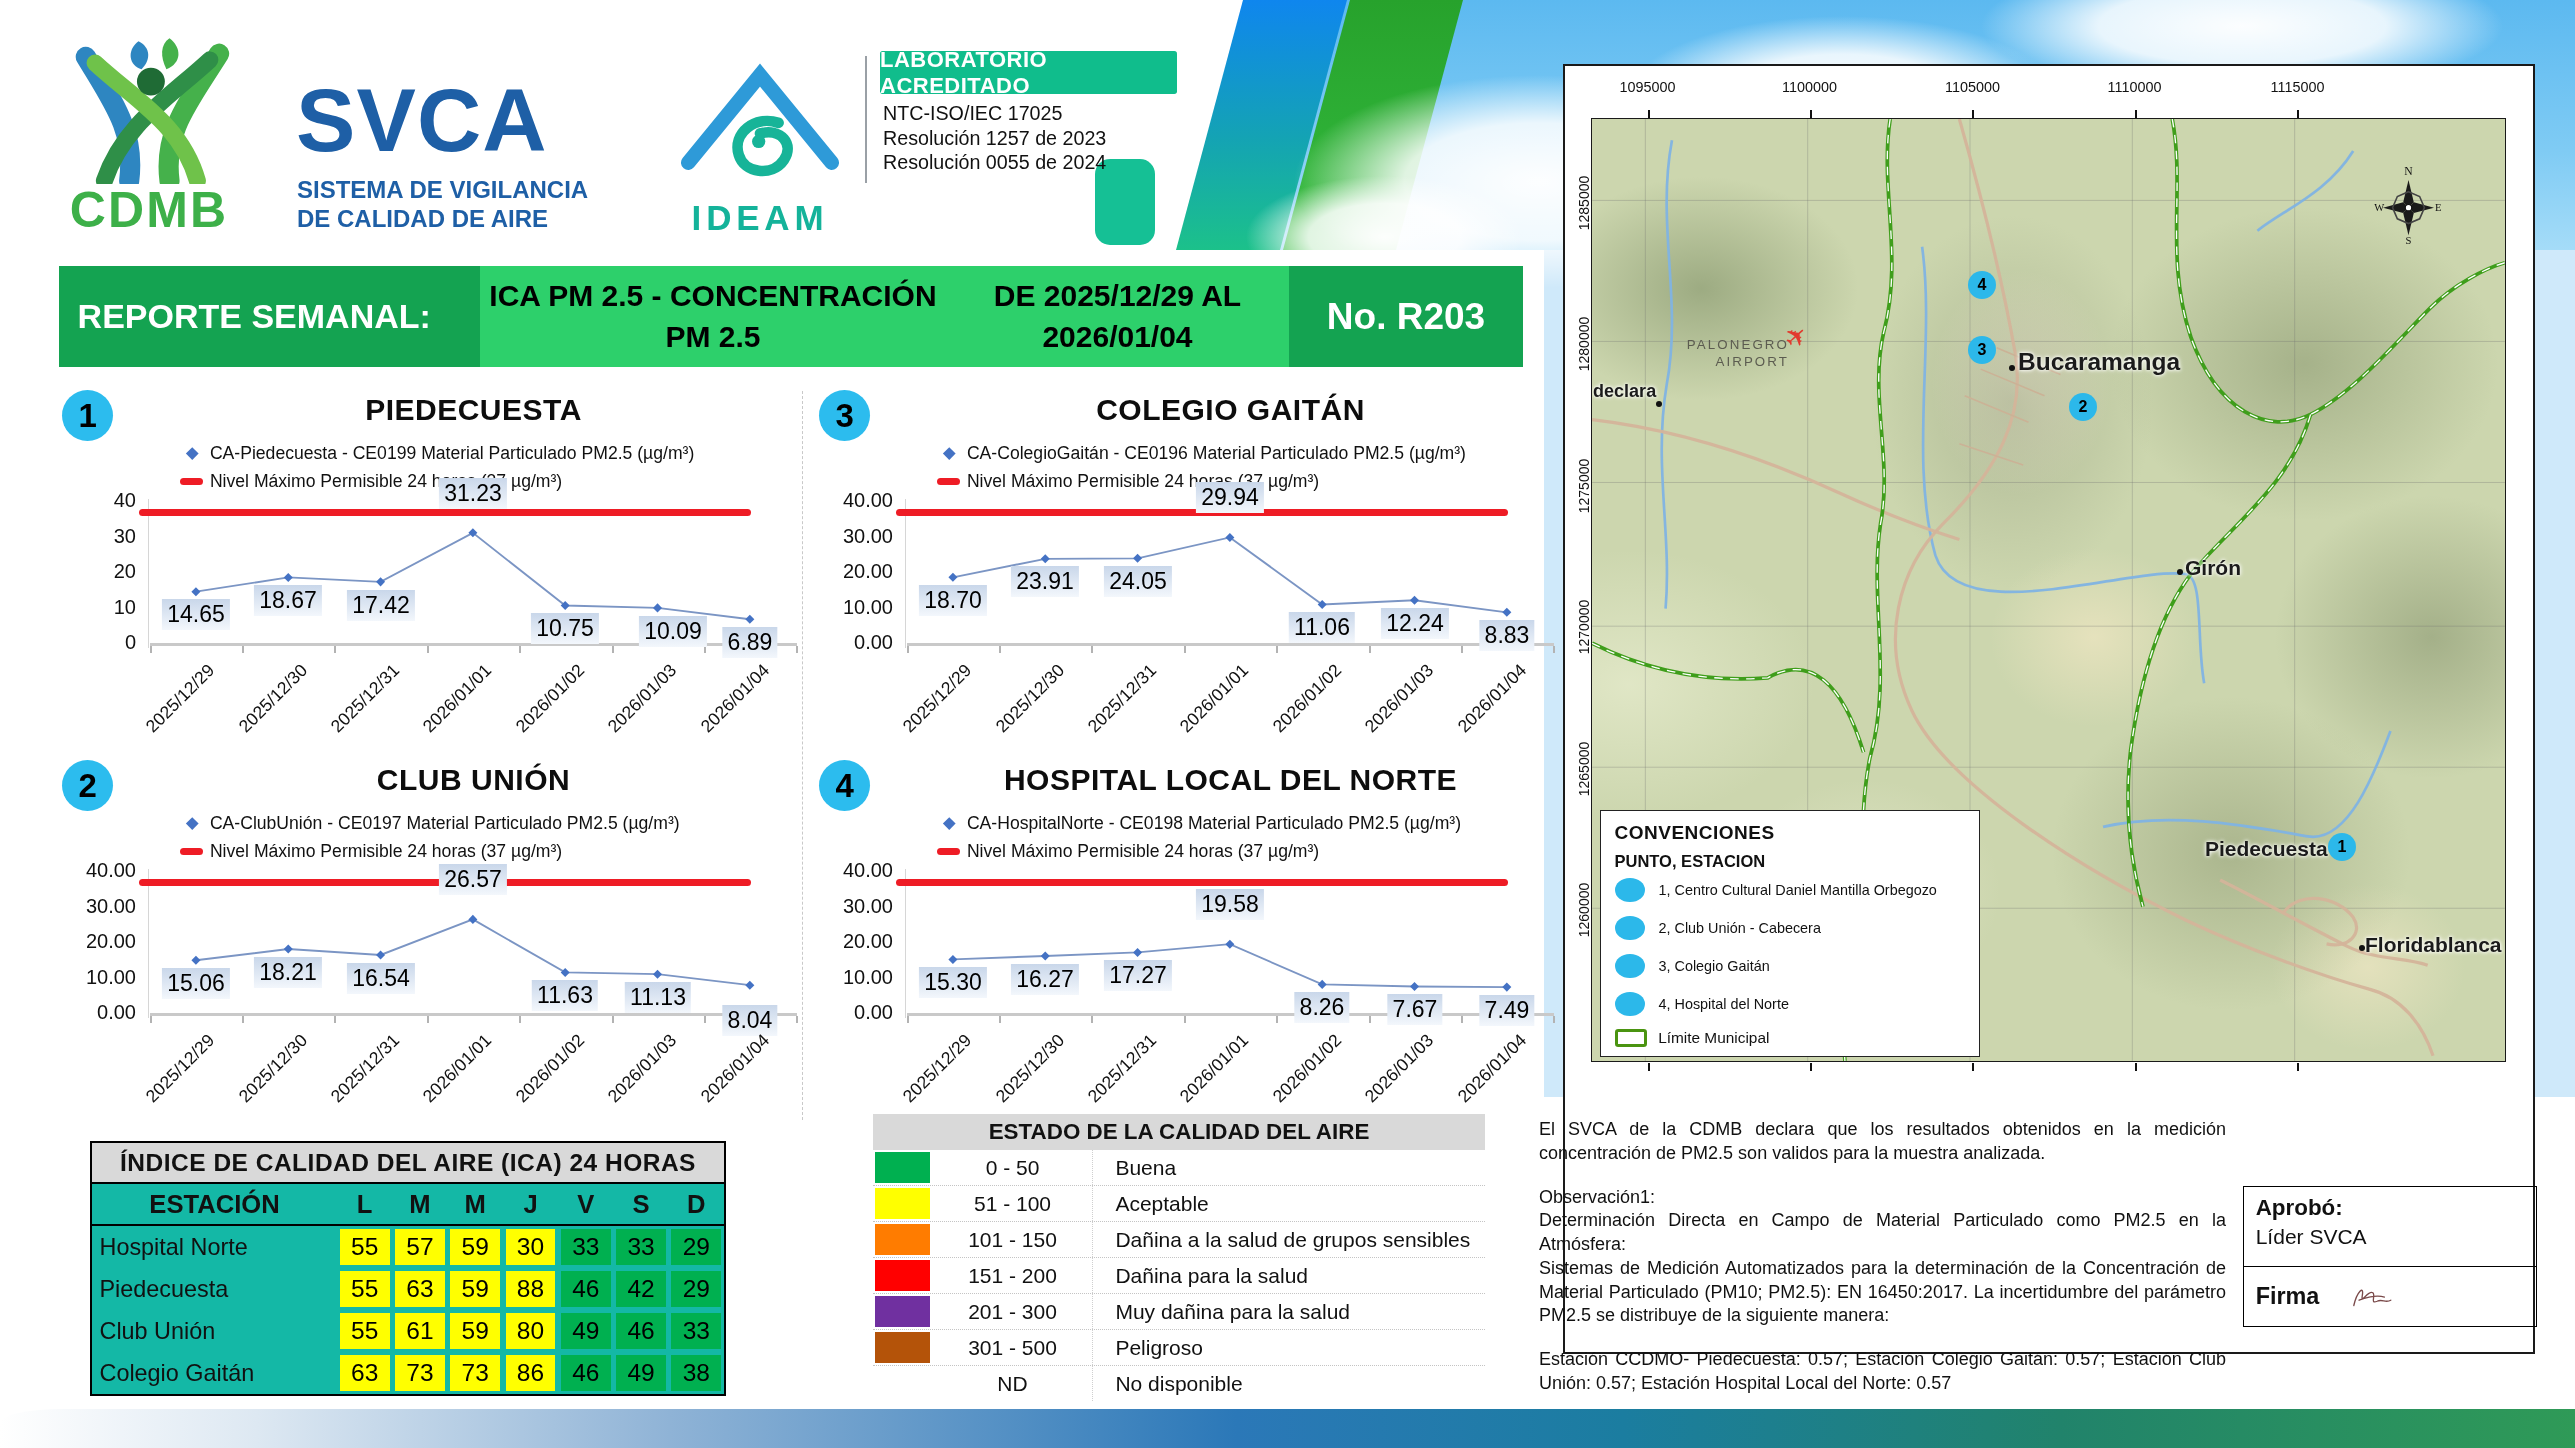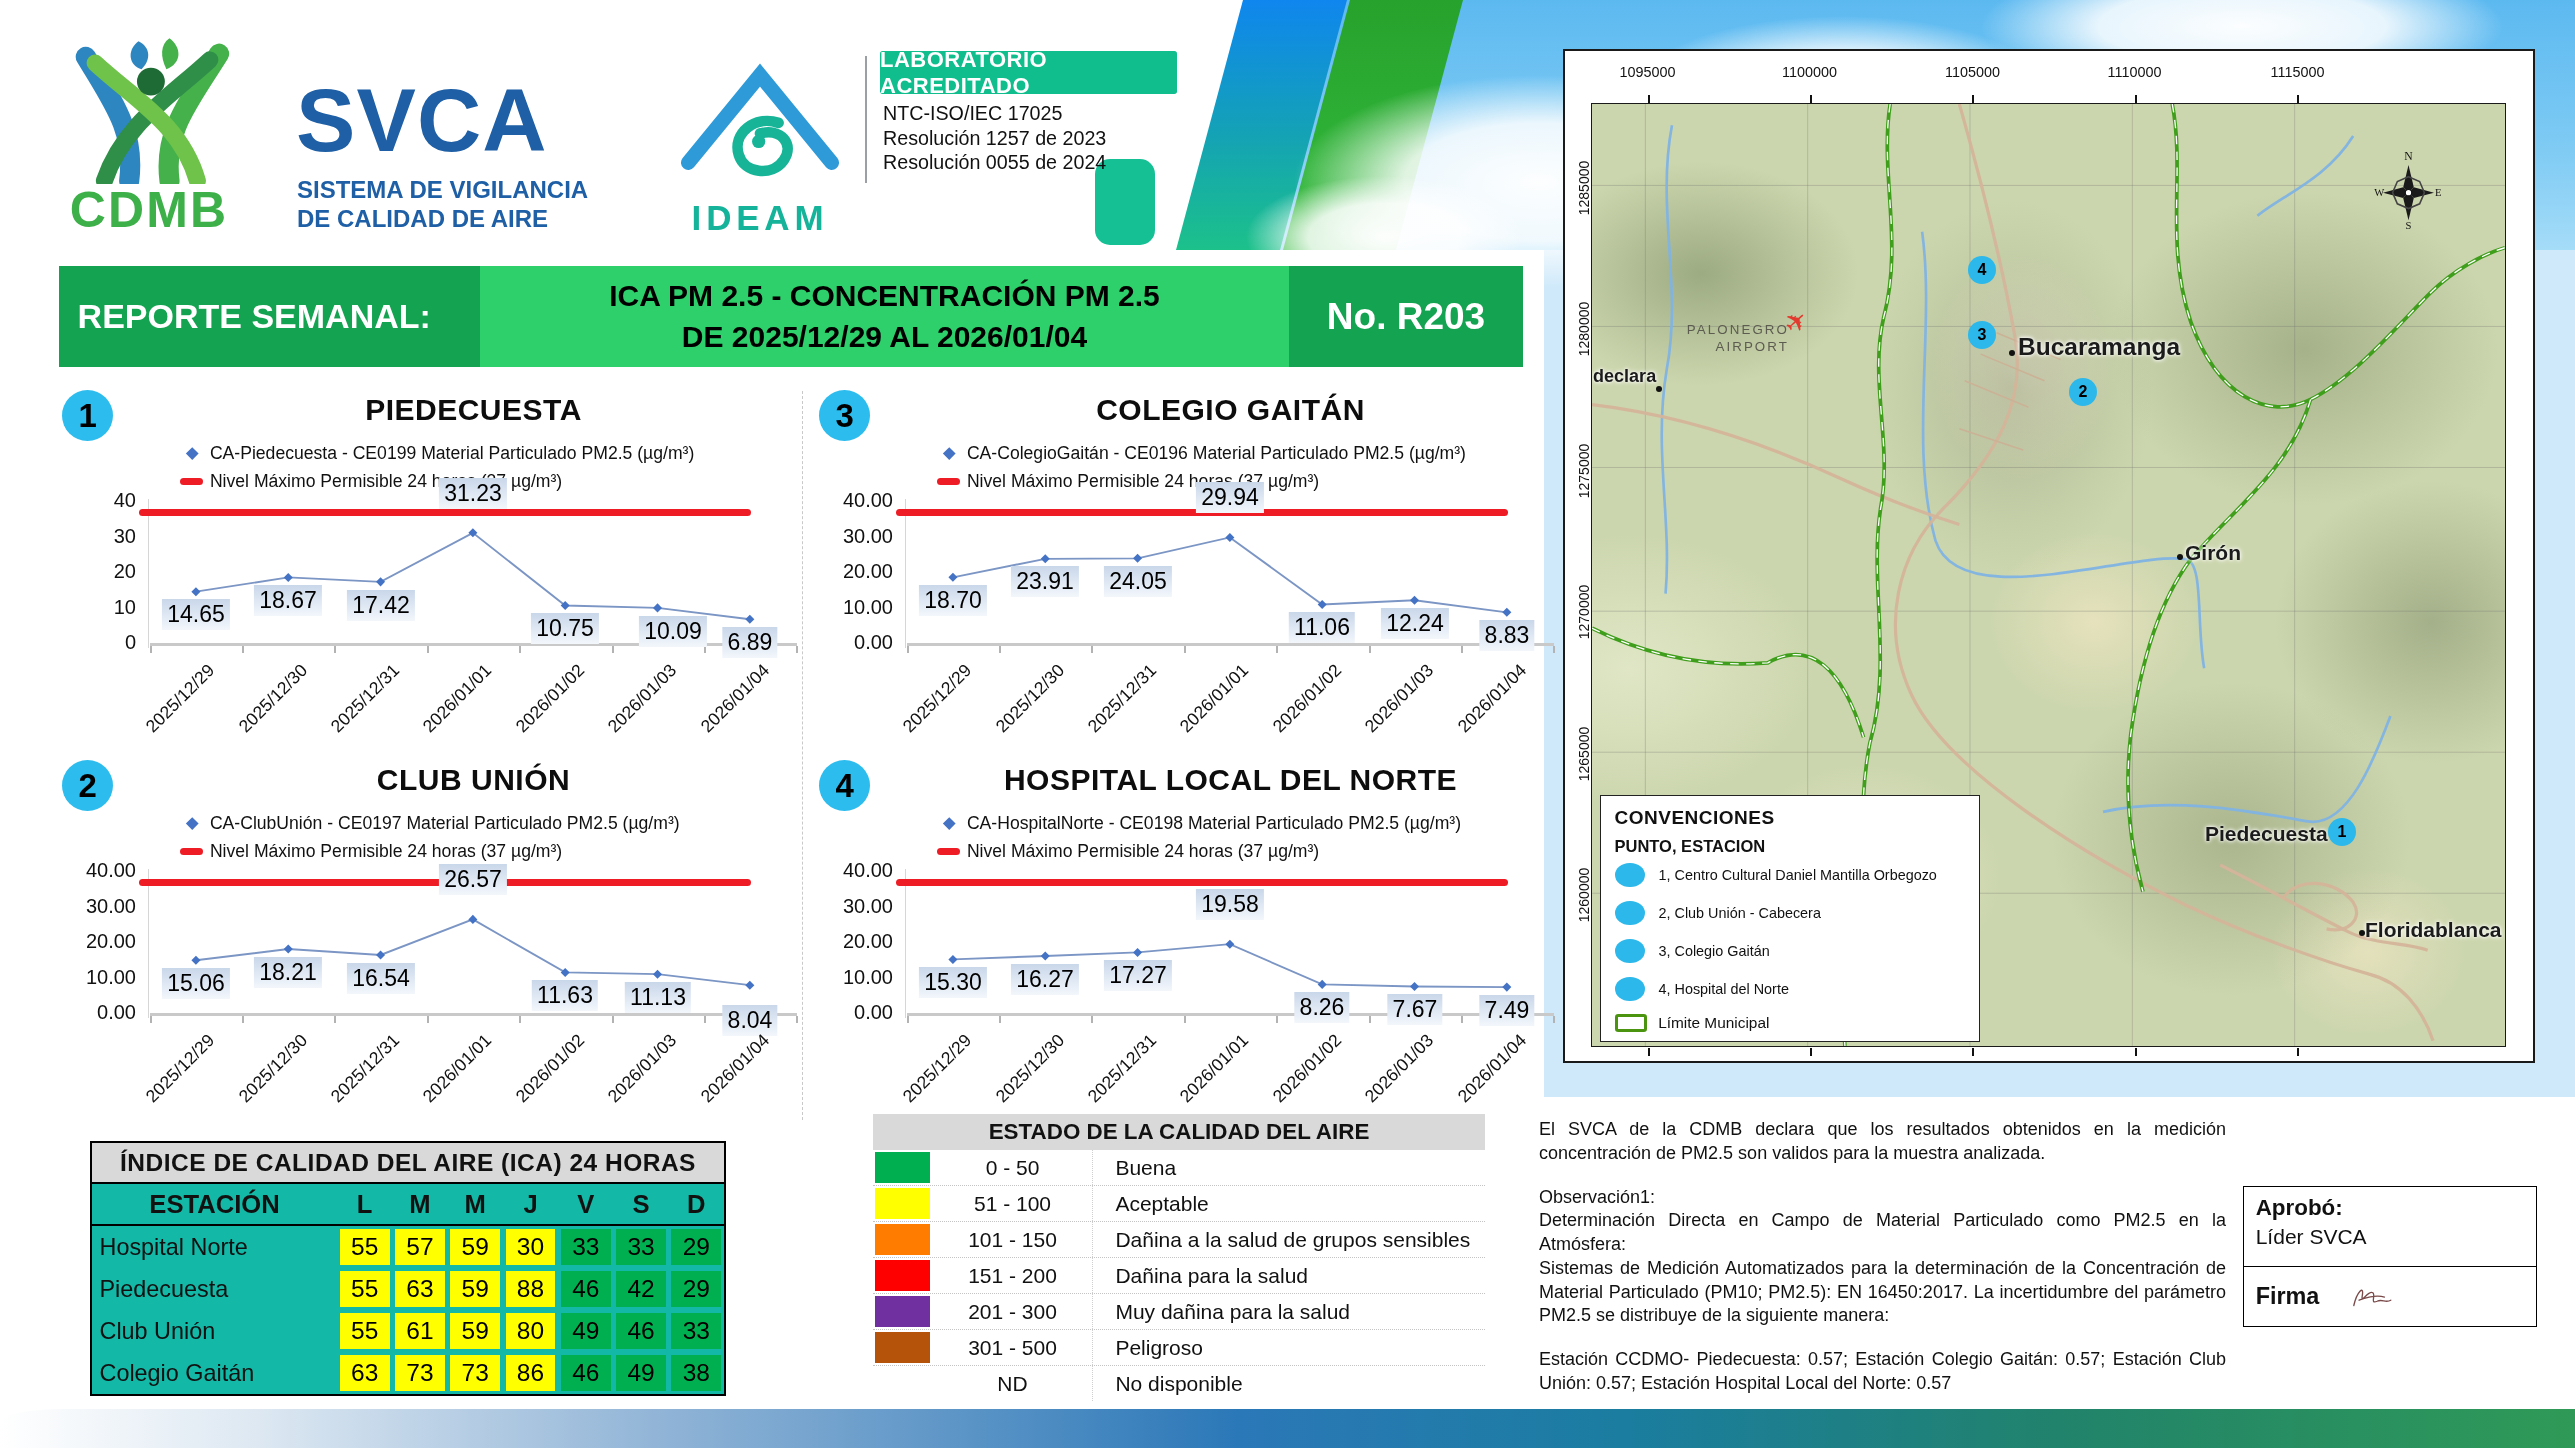--- a/index.html
+++ b/index.html
@@ -24,21 +24,21 @@
   .ideam-text{position:absolute;left:672px;top:198px;width:176px;text-align:center;
               font-weight:bold;font-size:35px;color:#14b39a;letter-spacing:4.8px;}
   .hdr-divider{position:absolute;left:865px;top:56px;width:1.6px;height:127px;background:#9aa0a6;}
   .badge{position:absolute;left:880px;top:51px;width:297px;height:43px;background:#10BD8C;border-radius:2.7px;
          display:flex;align-items:center;justify-content:center;color:#fff;font-weight:bold;font-size:22px;letter-spacing:0.5px;}
   .iso-block{position:absolute;left:883px;top:101px;font-size:19.7px;line-height:24.5px;color:#111;}
   
   .banner{position:absolute;left:59px;top:266px;width:1464px;height:101px;display:flex;}
   .bn-left{width:421px;background:#14A351;color:#fff;display:flex;align-items:center;
            font-weight:bold;font-size:34px;padding-left:18.6px;box-sizing:border-box;}
-  .bn-mid{width:809px;background:#2DD06B;color:#000;display:flex;flex-direction:column;
+  .bn-mid{width:809px;background:#2DD06B;color:#000;display:flex;flex-direction:row;
           align-items:center;justify-content:center;font-weight:bold;font-size:30px;line-height:1.35;text-align:center;}
   .bn-right{width:234px;background:#14A351;color:#fff;display:flex;align-items:center;justify-content:center;
             font-weight:bold;font-size:37px;}
   
   .chart{position:absolute;width:740px;height:367px;}
   .badge-num{position:absolute;left:3.2px;top:0;width:51px;height:51px;border-radius:50%;background:#2CBCEE;
              display:flex;align-items:center;justify-content:center;font-weight:bold;font-size:33px;color:#000;}
   .c-title{position:absolute;left:91px;width:647px;top:3.2px;text-align:center;font-weight:bold;
            font-size:30px;letter-spacing:0.5px;color:#0d0d0d;}
   .legend{position:absolute;left:120px;top:49px;}
@@ -85,21 +85,21 @@
          text-align:justify;color:#111;}
   .notes .gap{height:20px;}
   .app{position:absolute;left:2243px;top:1186px;width:294px;box-sizing:border-box;}
   .app-1{border:1.6px solid #000;height:81px;padding:7.5px 11.7px;box-sizing:border-box;}
   .app-2{border:1.6px solid #000;border-top:none;height:60px;padding:5.3px 11.7px;box-sizing:border-box;
          display:flex;align-items:center;gap:24.5px;}
   .app-label{font-weight:bold;font-size:22.4px;}
   .app-role{font-size:21px;margin-top:4.3px;}
   .firma{font-weight:bold;font-size:23.4px;}
   
-  .map-frame{position:absolute;left:1563px;top:49px;width:972px;height:1014px;background:#fff;
+  .map-frame{position:absolute;left:1563px;top:64px;width:972px;height:1290px;background:#fff;
              border:2.1px solid #1a1a1a;box-sizing:border-box;}
   .map-inner{position:absolute;left:26px;top:52px;width:913px;height:942px;border:1.6px solid #1a1a1a;
              box-sizing:content-box;overflow:hidden;
              background-color:#ccd6ae;
              background-image:
                radial-gradient(224px 160px at 12% 18%,rgba(118,136,94,.55),transparent 70%),
                radial-gradient(266px 192px at 4% 60%,rgba(226,232,200,.9),transparent 70%),
                radial-gradient(202px 266px at 46% 30%,rgba(148,158,126,.5),transparent 70%),
                radial-gradient(128px 160px at 47% 28%,rgba(236,231,205,.95),transparent 70%),
                radial-gradient(277px 224px at 78% 26%,rgba(134,148,108,.55),transparent 70%),

